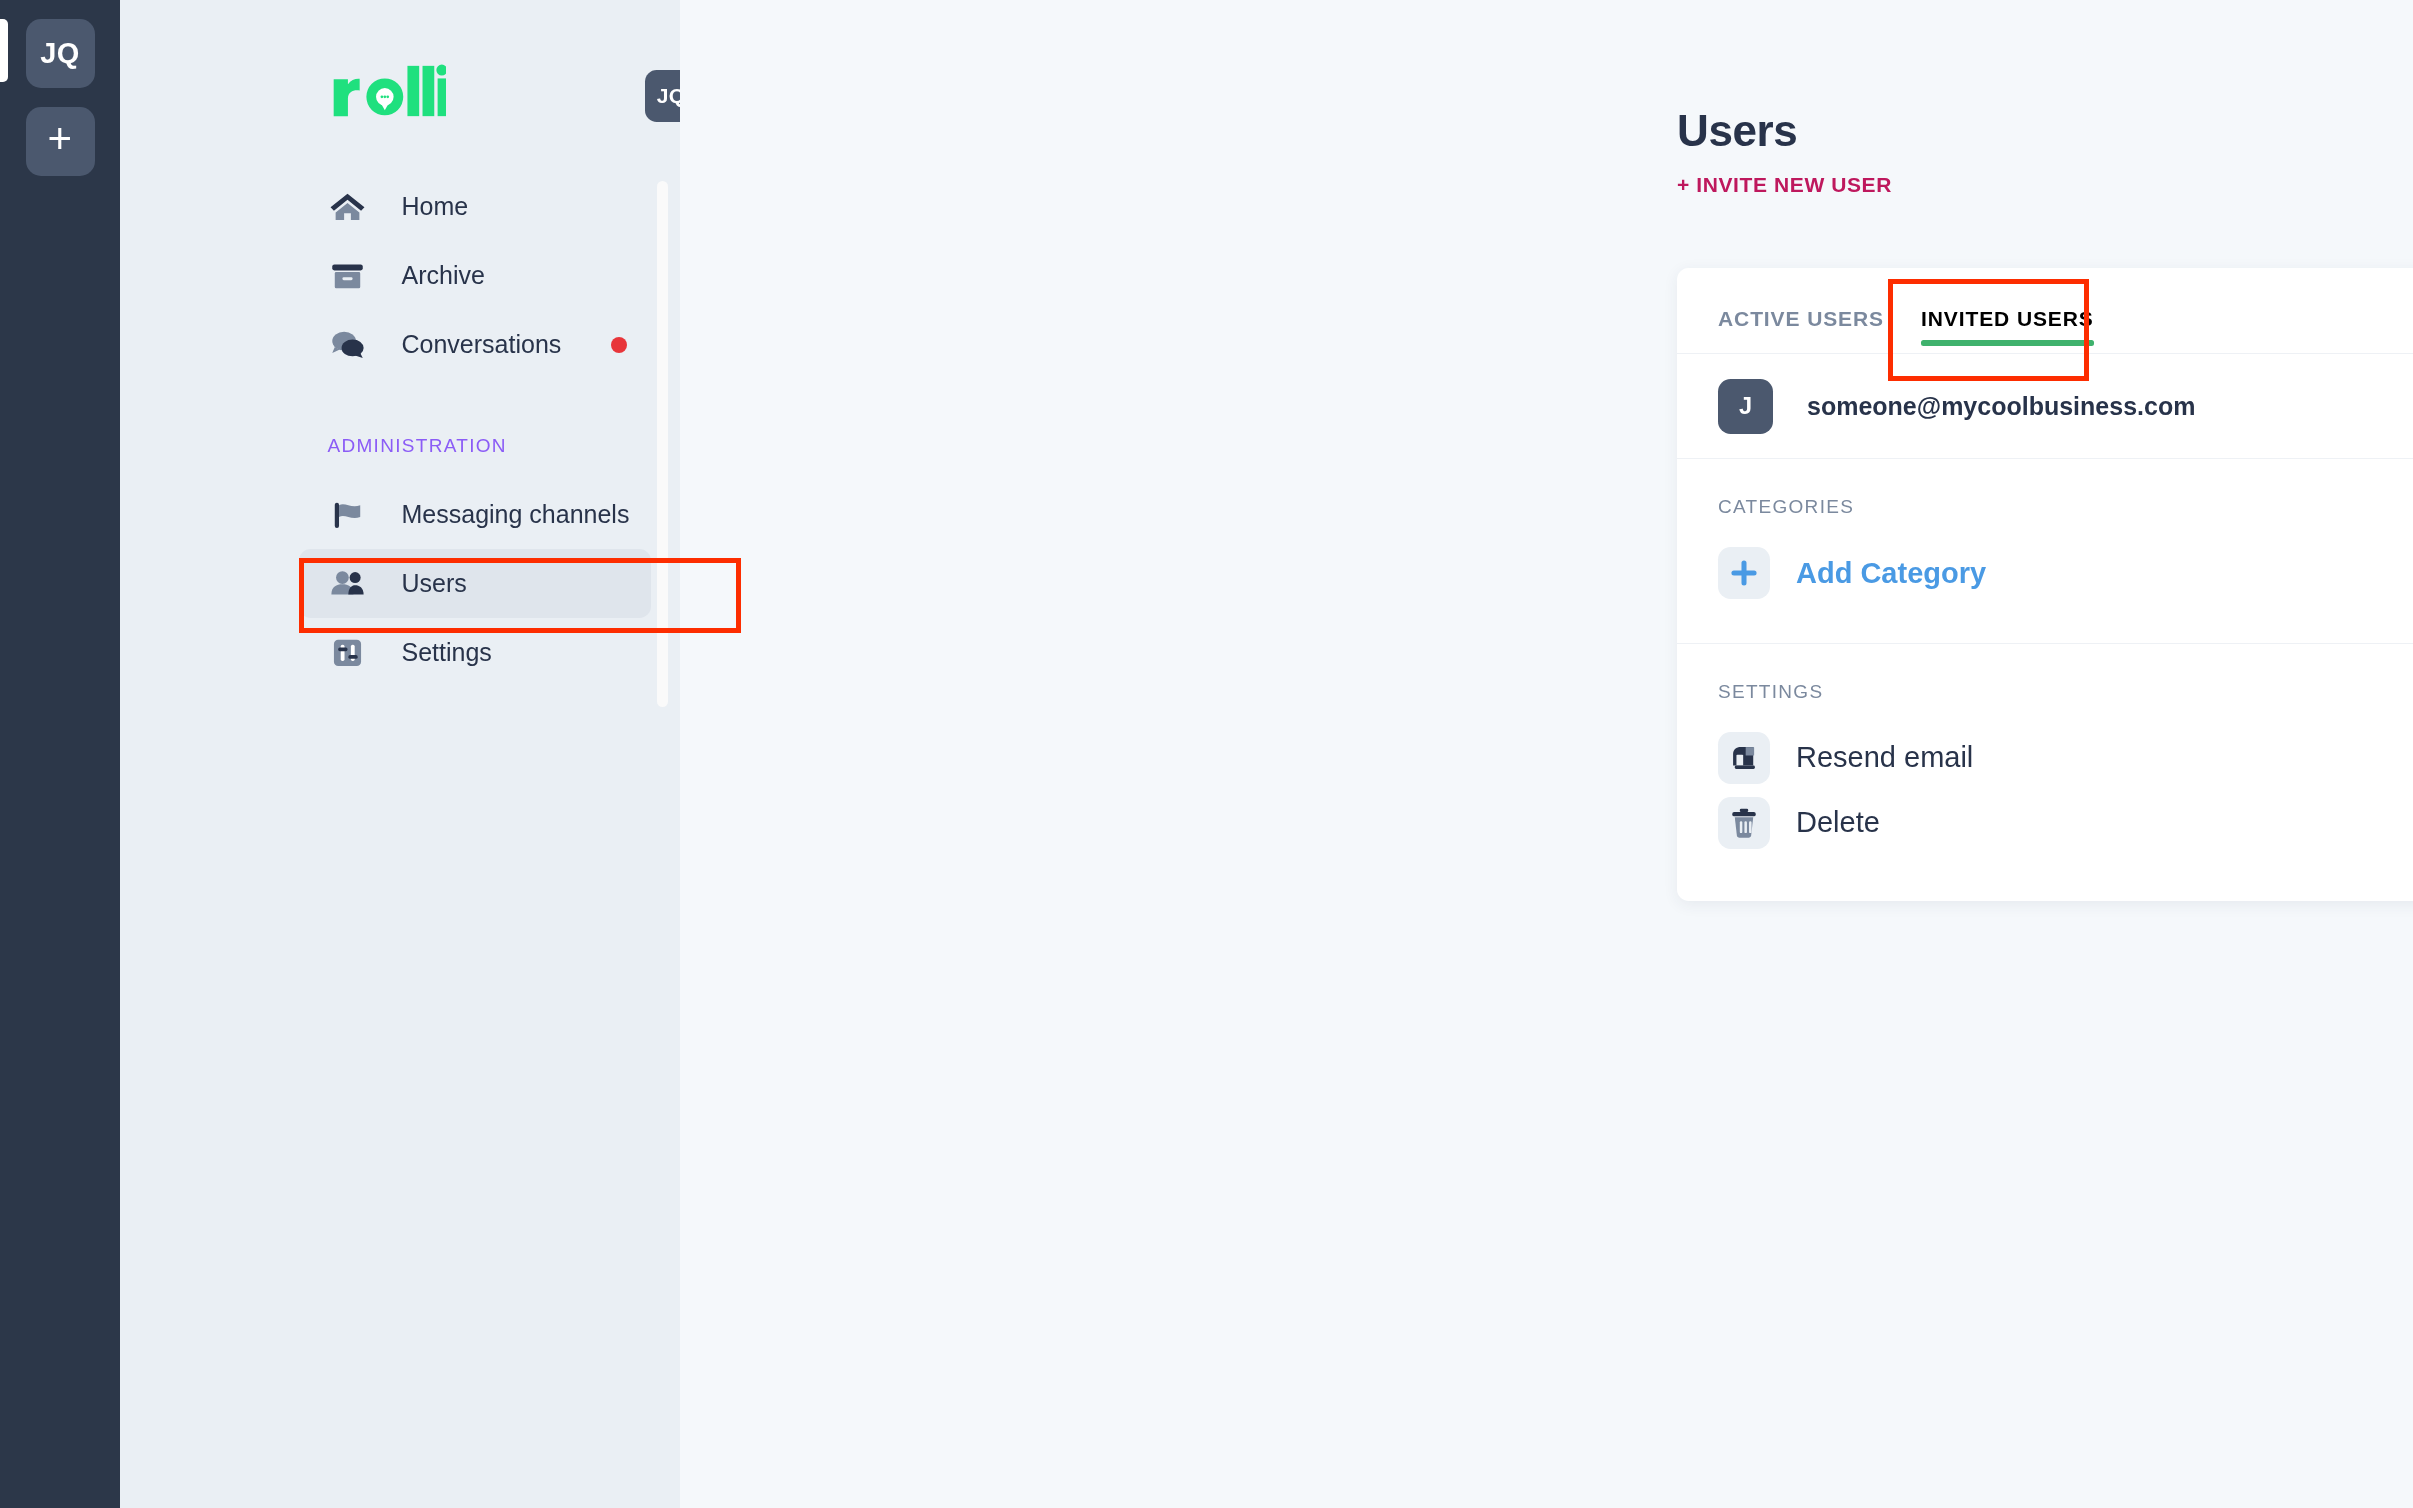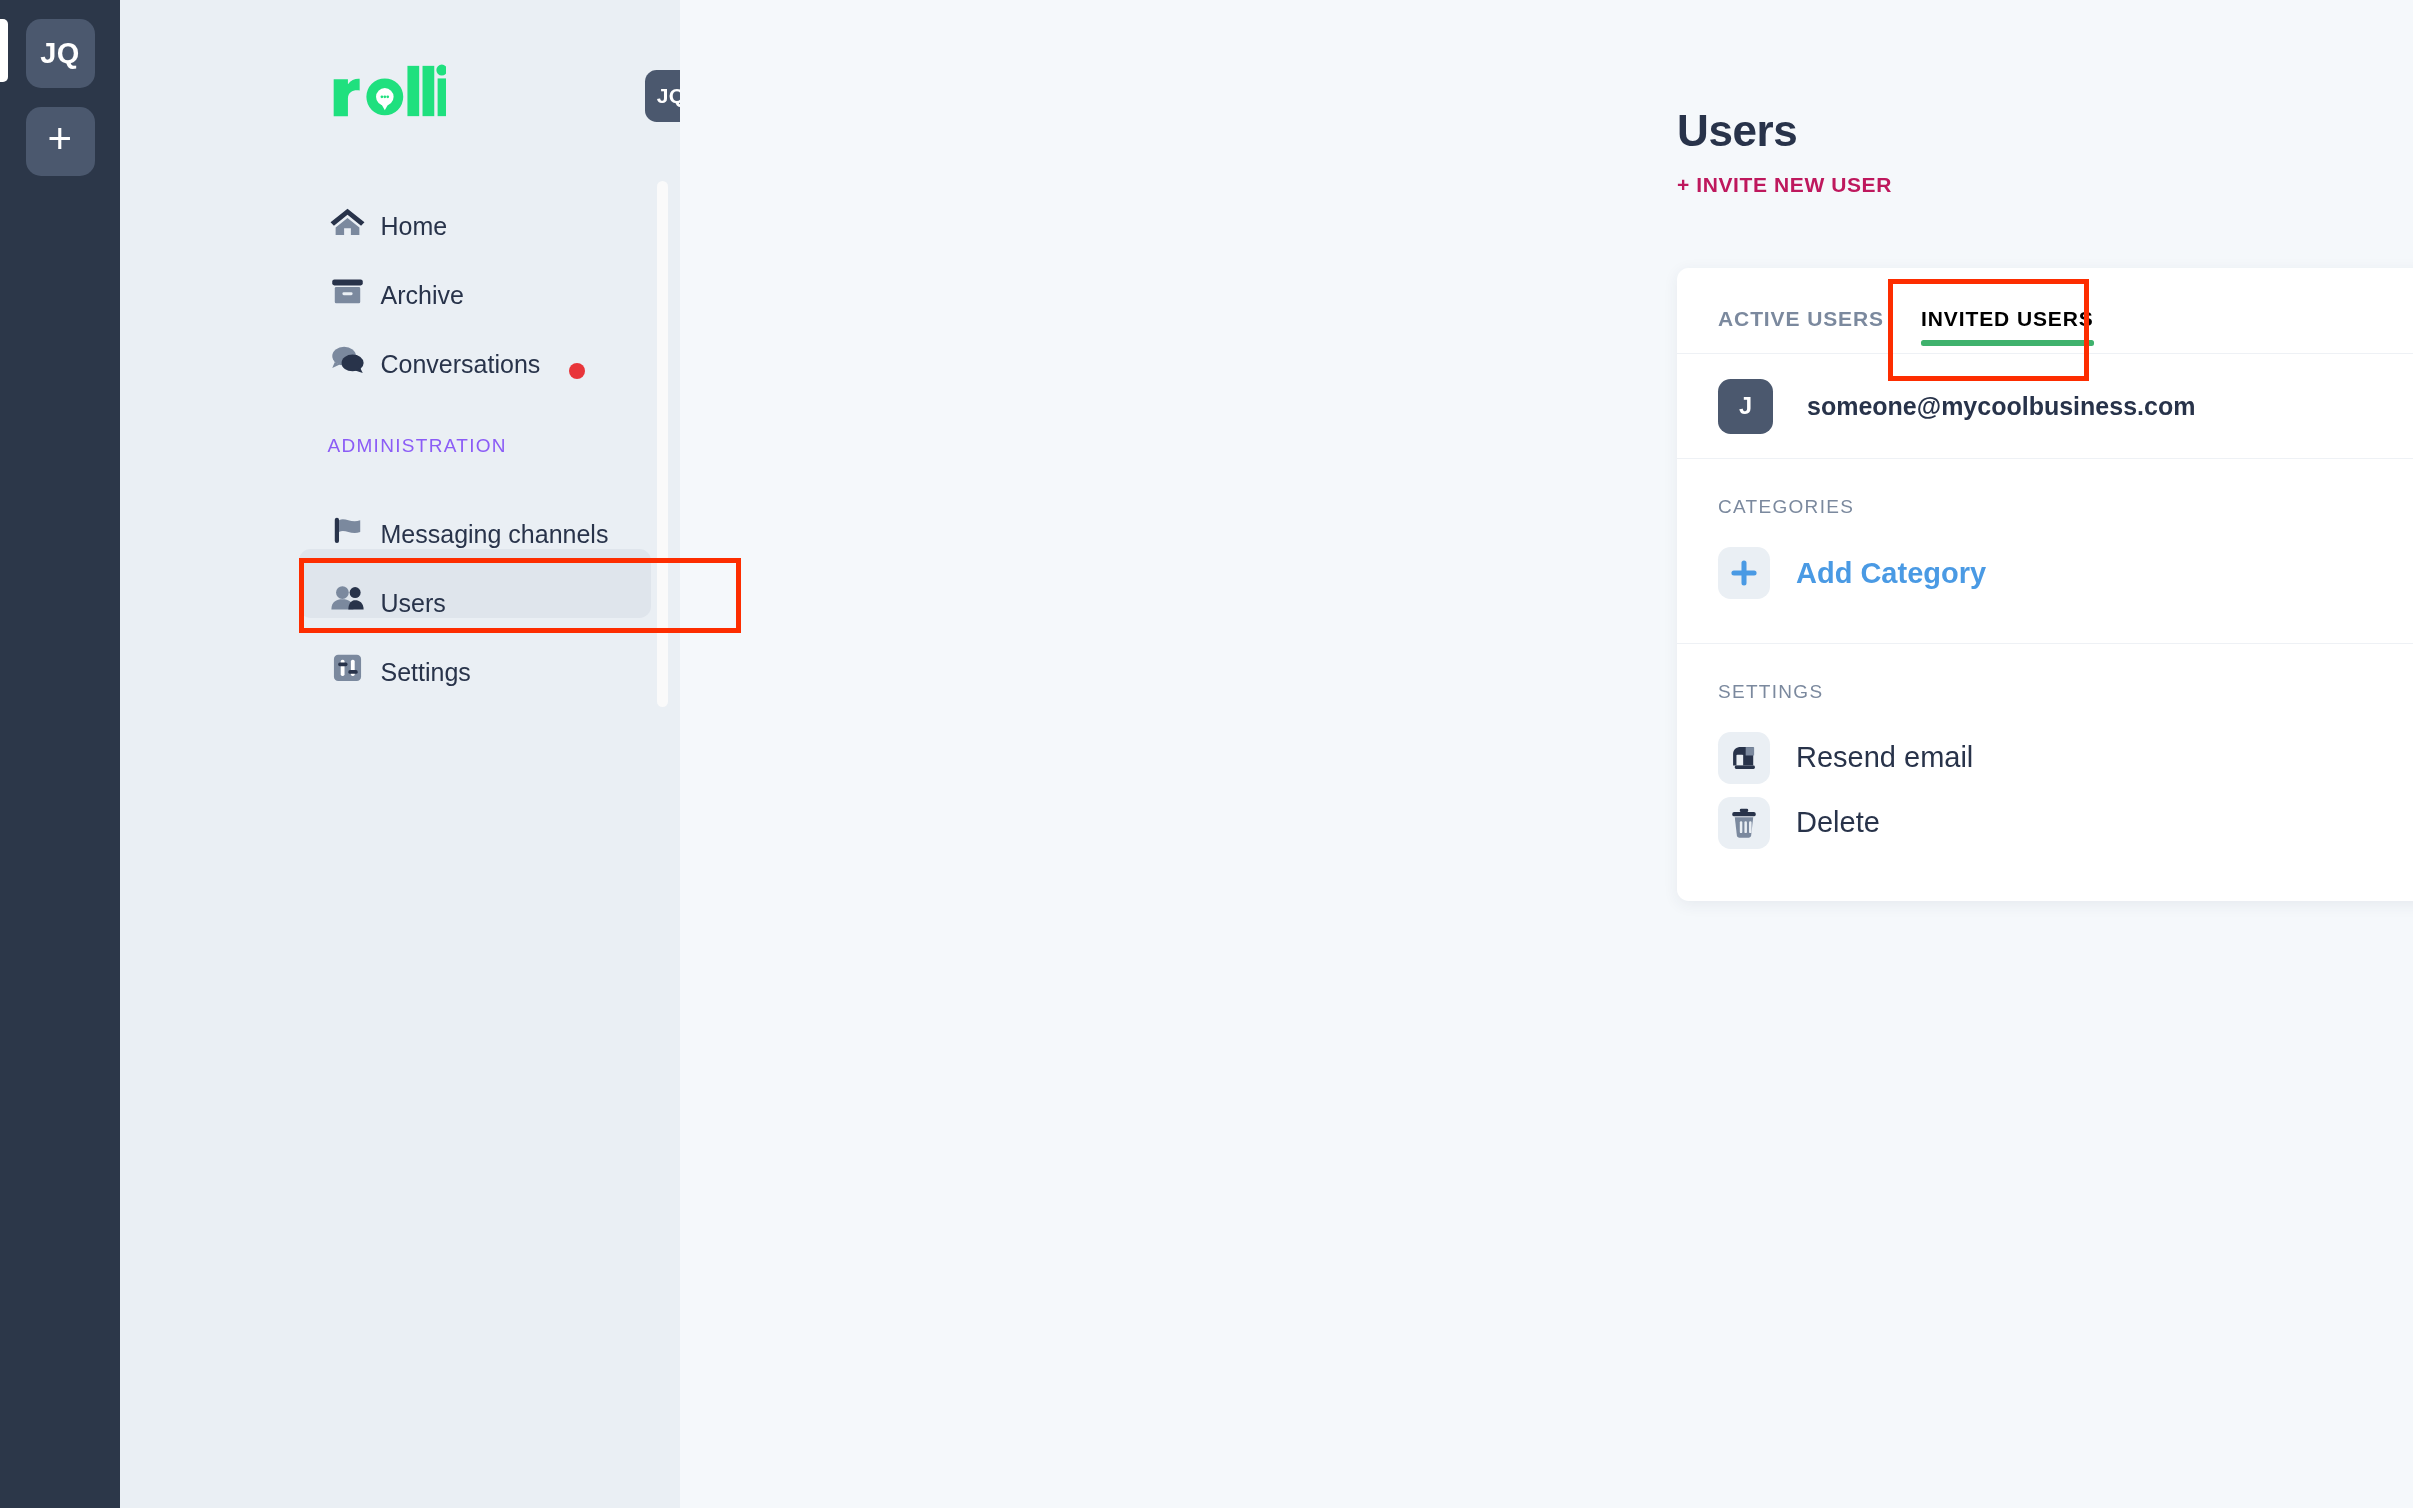--- a/index.html
+++ b/index.html
@@ -63,22 +63,22 @@
   .account-avatar {
     width: 52px; height: 52px; border-radius: 11.7px;
     background: #4b586e; color: #fff;
     display: flex; align-items: center; justify-content: center;
     font-size: 21px; font-weight: 700; letter-spacing: 0.3px;
   }
   .chevron-down { width: 28.5px; height: 18.4px; }
 
   .nav { position: absolute; left: 179px; top: 172px; width: 352px; }
   .nav-item {
-    display: flex; align-items: flex-end;
-    height: 69px; gap: 14px;
+    display: flex; align-items: center;
+    height: 69px; gap: 35px;
     padding-left: 28.5px;
     border-radius: 11.7px;
     cursor: pointer;
   }
   .nav-item .nav-icon { width: 39px; height: 39px; flex: 0 0 39px; display: flex; align-items: center; justify-content: center; }
   .nav-item .nav-label { font-size: 25px; color: #28334a; font-weight: 400; white-space: nowrap; }
   .nav-dot { width: 16px; height: 16px; border-radius: 50%; background: #e8353a; margin-left: 15px; }
 
   .section-label {
     font-size: 19px; letter-spacing: 1.3px;

